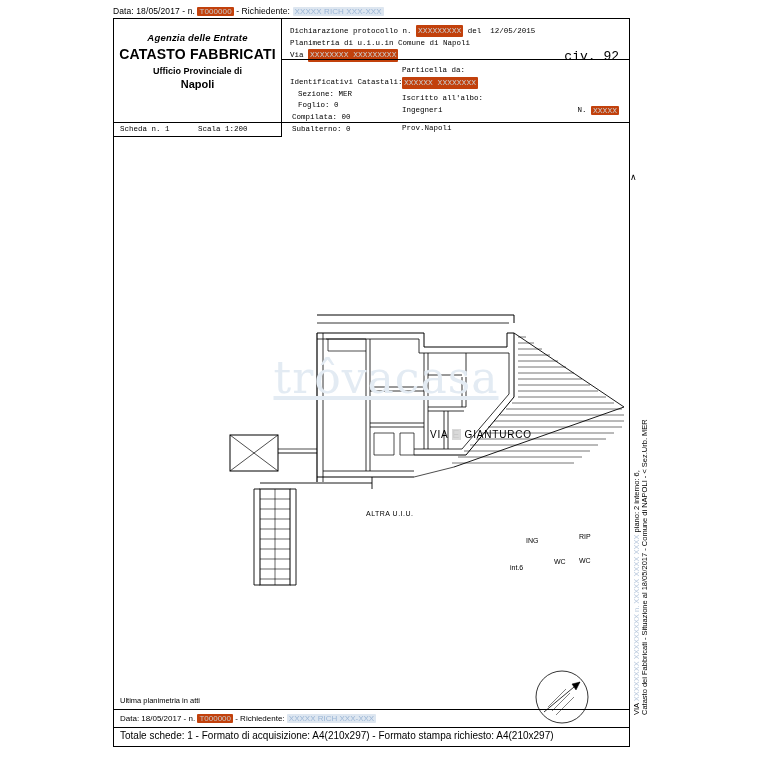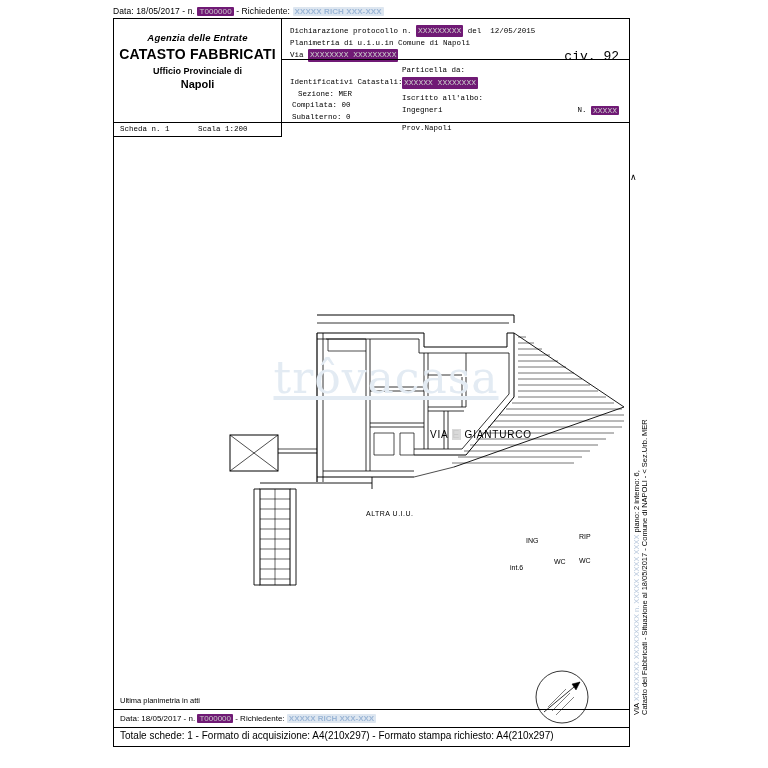--- a/index.html
+++ b/index.html
@@ -21,28 +21,28 @@
   .topmeta {
     position: absolute;
     left: 113px;
     top: 6px;
     font-size: 8.5px;
     white-space: nowrap;
     letter-spacing: 0.1px;
   }
   .redact {
     display: inline-block;
-    background: #701a75;
+    background: #c2410c;
     color: #c9c9c9;
     padding: 0 2px;
     border-radius: 1px;
     font-size: 8px;
     vertical-align: middle;
   }
-  .redact.blue { color: #9bb6d6; background: #dde6f0; font-weight: bold; }
+  .redact.blue { color: #9bb6d6; background: #dde6f0; }
 
   
   .frame {
     position: absolute;
     left: 113px;
     top: 18px;
     width: 517px;
     height: 729px;
     border: 1px solid #000;
     box-sizing: border-box;
@@ -301,20 +301,23 @@
       <div class="civ">
         <span>civ.</span>&nbsp;<span>92</span>
       </div>
 
       <div class="hdr-sep"></div>
 
       <div class="hdr-right" style="top:42px; height:auto;">
         <div class="row" style="margin-top:10px;">Identificativi Catastali:</div>
         <div class="row" style="padding-left:8px;">
           <span>Sezione:</span>&nbsp;<span>MER</span>
+        </div>
+        <div class="row" style="padding-left:8px;">
+          <span>Foglio:</span>&nbsp;<span>0</span>
         </div>
         <div class="row" style="padding-left:2px;">
           <span>Compilata:</span>&nbsp;<span>00</span>
         </div>
         <div class="row" style="padding-left:2px;">
           <span>Subalterno:</span>&nbsp;<span>0</span>
         </div>
       </div>
 
       <div class="col2">

